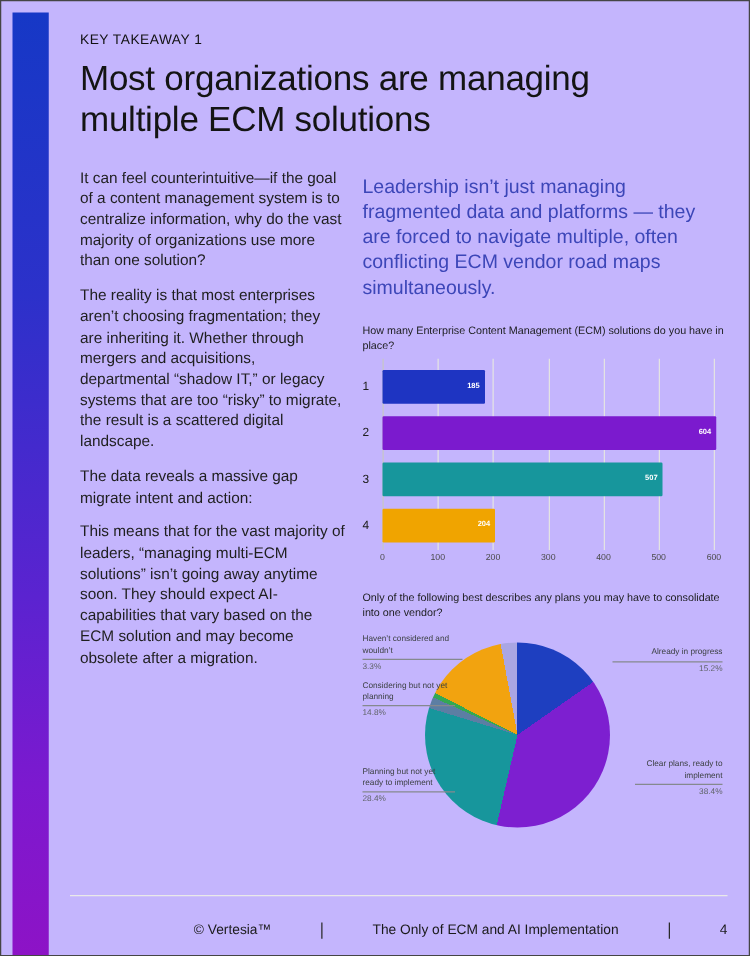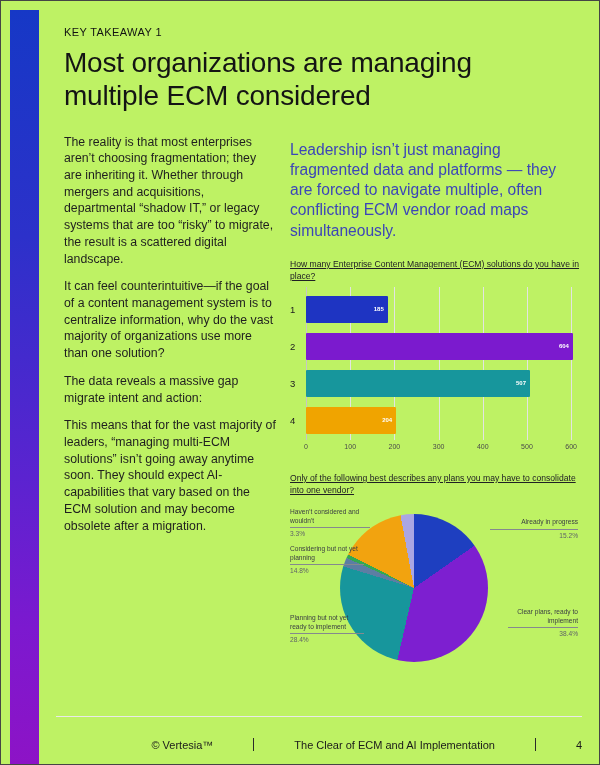--- a/index.html
+++ b/index.html
@@ -1,69 +1,69 @@
 <!DOCTYPE html>
 <html><head>
 <meta charset="utf-8">
 <style>
   html,body{margin:0;padding:0;background:#fff;}
-  .page{width:600px;height:765px;position:relative;background:#bef264;border:1px solid #454545;
+  .page{width:600px;height:765px;position:relative;background:#c4b5fd;border:1px solid #454545;
         box-sizing:border-box;font-family:"Liberation Sans",sans-serif;overflow:hidden;}
   .gradient-bar{position:absolute;left:9px;top:9px;bottom:0;width:29px;
         background:linear-gradient(180deg,#1638c6 0%,#2c31ca 30%,#5b23d0 62%,#7c19cf 82%,#8d13c6 100%);}
   .content{position:absolute;left:63px;top:0;right:17px;bottom:0;}
   .kicker{margin-top:25px;font-size:11px;color:#121212;letter-spacing:.4px;font-weight:400;}
   .title{margin-top:9px;font-size:28px;line-height:1.17;color:#141414;font-weight:400;letter-spacing:-.2px;max-width:480px;}
   .columns{display:flex;margin-top:21px;gap:13px;}
   .col-left{width:213px;flex:none;}
   .col-right{flex:1;min-width:0;}
   .col-left p{font-size:12.3px;line-height:1.36;color:#1f1f1f;margin:0 0 11px;}
   .col-left ul{margin:0 0 11px;padding:0;list-style:none;}
   .col-left li{position:relative;padding-left:23px;font-size:12.3px;line-height:1.36;color:#1f1f1f;margin-bottom:9px;}
   .col-left li::before{content:"\2022";position:absolute;left:7px;top:0;}
   .callout{font-size:15.6px;line-height:1.3;color:#3c46b8;margin-top:6px;}
-  .chart-title{font-size:8.6px;color:#202124;line-height:1.4;margin-top:17px;max-width:290px;text-decoration:underline;}
+  .chart-title{font-size:8.6px;color:#202124;line-height:1.4;margin-top:17px;max-width:290px;}
   .bar-chart{margin-top:9px;}
   .bar-plot{position:relative;}
   .bar-grid{position:absolute;top:-4px;bottom:-1px;left:16px;right:2px;z-index:0;}
   .gridline{position:absolute;top:0;bottom:0;width:1px;background:#e3e3e3;}
   .gridline.zero{background:#c6c6c6;}
   .bar-rows{position:relative;z-index:1;}
   .bar-row{height:37px;display:flex;align-items:center;}
   .bar-ylabel{width:16px;flex:none;font-size:9.5px;color:#202020;}
   .bar-track{flex:1;height:100%;position:relative;display:flex;align-items:center;margin-right:2px;}
   .bar{height:27px;position:relative;border-radius:1px;}
   .bar-val{position:absolute;right:4px;top:50%;transform:translateY(-50%);font-size:6px;font-weight:700;color:#fff;}
   .bar-xaxis{position:relative;height:12px;margin-left:16px;margin-right:2px;margin-top:4px;}
   .xtick{position:absolute;transform:translateX(-50%);font-size:7px;color:#4a4a4a;top:0;}
   .pie-area{position:relative;height:180px;margin-top:12px;}
   .pie{position:absolute;left:50px;top:6px;width:148px;height:148px;border-radius:50%;}
   .pie-label{position:absolute;font-size:6.6px;line-height:1.3;color:#3c4043;}
   .pie-label .lbl{padding-bottom:2px;border-bottom:1px solid #85898e;}
   .pie-label .pct{margin-top:2px;color:#5f6368;}
   .pl-right{text-align:right;}
   .footer-rule{position:absolute;left:55px;right:17px;bottom:47px;height:1px;background:#e9e9e9;}
-  .footer{position:absolute;right:17px;bottom:13px;display:flex;align-items:center;font-size:11px;color:#1a1a1a;gap:32px;}
+  .footer{position:absolute;right:17px;bottom:13px;display:flex;font-size:11px;color:#1a1a1a;gap:32px;}
   .footer .sep{width:1px;height:13px;background:#2a2a2a;margin:0 8px;}
 </style>
 </head>
 <body>
 
 <div class="page">
   <div class="gradient-bar"></div>
   <div class="content">
 
     <div class="kicker">KEY TAKEAWAY 1</div>
-    <div class="title">Most organizations are managing multiple ECM considered</div>
+    <div class="title">Most organizations are managing multiple ECM solutions</div>
 
     <div class="columns">
 
       <div class="col-left">
+        <p>It can feel counterintuitive—if the goal of a content management system is to centralize information, why do the vast majority of organizations use more than one solution?</p>
         <p>The reality is that most enterprises aren’t choosing fragmentation; they are inheriting it. Whether through mergers and acquisitions, departmental “shadow IT,” or legacy systems that are too “risky” to migrate, the result is a scattered digital landscape.</p>
-        <p>It can feel counterintuitive—if the goal of a content management system is to centralize information, why do the vast majority of organizations use more than one solution?</p>
         <p>The data reveals a massive gap migrate intent and action:</p>
         <ul>
         </ul>
         <p>This means that for the vast majority of leaders, “managing multi-ECM solutions” isn’t going away anytime soon. They should expect AI-capabilities that vary based on the ECM solution and may become obsolete after a migration.</p>
 
       </div>
 
       <div class="col-right">
         <div class="callout">Leadership isn’t just managing fragmented data and platforms — they are forced to navigate multiple, often conflicting ECM vendor road maps simultaneously.</div>
 
@@ -151,17 +151,17 @@
           </div>
         </div>
       </div>
     </div>
   </div>
 
   <div class="footer-rule"></div>
   <div class="footer">
     <span>© Vertesia™</span>
     <span class="sep"></span>
-    <span>The Clear of ECM and AI Implementation</span>
+    <span>The Only of ECM and AI Implementation</span>
     <span class="sep"></span>
     <span>4</span>
   </div>
 </div>
 
 </body></html>

